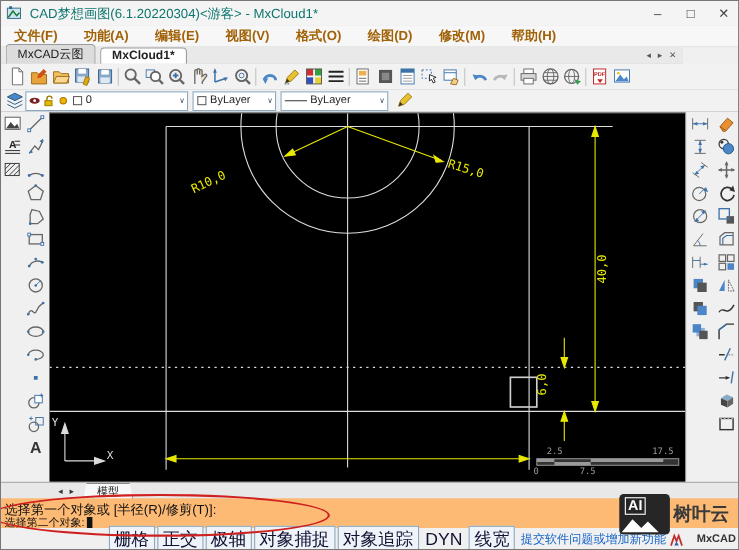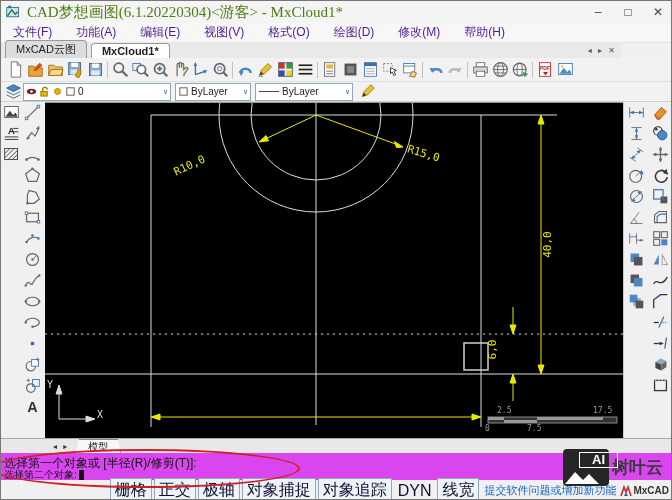--- a/index.html
+++ b/index.html
@@ -2,26 +2,26 @@
 <html><head>
 <meta charset="utf-8">
 <style>
   html,body{margin:0;padding:0;}
   body{width:672px;height:500px;position:relative;overflow:hidden;
        font-family:"Liberation Sans",sans-serif;background:#f0f0f0;
        border:1px solid #777;box-sizing:border-box;}
   .abs{position:absolute;}
   
   .titlebar{left:0;top:0;width:672px;height:22px;background:#f4f4f4;border-bottom:1px solid #dcdcdc;display:flex;align-items:center;}
-  .title-text{font-size:15px;color:#4d7c0f;margin-left:4px;font-family:Liberation Serif, serif;}
+  .title-text{font-size:12px;color:#0f766e;margin-left:4px;}
   .wctl{margin-left:auto;display:flex;}
   .wbtn{width:30px;height:20px;display:flex;align-items:center;justify-content:center;font-size:12px;color:#444;}
   
   .menubar{left:0;top:22px;width:672px;height:19px;background:#f7f7f7;display:flex;align-items:center;border-bottom:1px solid #e2e2e2;}
-  .menu-item{font-size:12px;color:#4c1d95;padding:0 12px;}
+  .menu-item{font-size:12px;color:#a16207;padding:0 12px;font-weight:bold;}
   
   .doctabs{left:0;top:41px;width:620px;height:16px;background:#e9e9e9;display:flex;align-items:flex-end;border-bottom:1px solid #b8b8b8;}
   .dtab{font-size:11px;padding:1px 10px;border:1px solid #9a9a9a;border-bottom:none;border-radius:4px 4px 0 0;margin-left:4px;background:#dcdcdc;color:#222;}
   .dtab.active{background:#fff;font-weight:bold;}
   .dtab-ctl{margin-left:auto;margin-right:4px;font-size:8px;color:#555;align-self:center;letter-spacing:2px;}
   
   .toolbar1{left:0;top:57px;width:672px;height:24px;background:#f2f2f2;display:flex;align-items:center;padding-left:4px;box-sizing:border-box;border-bottom:1px solid #e0e0e0;}
   .toolbar2{left:0;top:81px;width:672px;height:20px;background:#f2f2f2;display:flex;align-items:center;padding-left:2px;box-sizing:border-box;border-bottom:1px solid #cfcfcf;}
   .tbtn{width:20px;height:20px;display:flex;align-items:center;justify-content:center;flex:0 0 auto;}
   .tbtn svg{width:17px;height:17px;}
@@ -37,37 +37,37 @@
   
   .canvas{left:44px;top:101px;width:578px;height:336px;background:#000;border-top:1px solid #9a9a9a;}
   .dimtext{position:absolute;color:#e8e800;font-size:11px;font-family:"DejaVu Sans Mono",monospace;white-space:nowrap;}
   .graytext{position:absolute;color:#9a9a9a;font-size:8px;font-family:"DejaVu Sans Mono",monospace;}
   .ucstext{position:absolute;color:#ddd;font-size:10px;font-family:"DejaVu Sans Mono",monospace;}
   
   .modelrow{left:0;top:437px;width:672px;height:15px;background:#e8e8e8;display:flex;align-items:center;border-top:1px solid #aaa;border-bottom:1px solid #aaa;}
   .mt-arrows{font-size:8px;color:#333;margin-left:52px;letter-spacing:2px;}
   .model-tab{font-size:10px;color:#111;background:#f8f8f8;border:1px solid #888;padding:0 12px;margin-left:6px;clip-path:polygon(8% 0,92% 0,100% 100%,0 100%);}
   
-  .cmd{left:0;top:452px;width:672px;height:27px;background:#d946ef;border-bottom:1px solid #bbb;}
+  .cmd{left:0;top:452px;width:672px;height:27px;background:#fdba74;border-bottom:1px solid #bbb;}
   .cmdline1{position:absolute;left:3px;top:2px;font-size:12px;color:#111;white-space:nowrap;}
   .cmdline2{position:absolute;left:3px;top:15px;font-size:10px;color:#111;white-space:nowrap;}
   .cursor{display:inline-block;width:5px;height:10px;background:#111;vertical-align:middle;margin-left:2px;}
   .redoval{left:-10px;top:448px;width:305px;height:35px;border:2px solid #cf2020;border-radius:50%;pointer-events:none;z-index:60;}
   
   .statusbar{left:0;top:479px;width:672px;height:21px;background:#f0f0f0;display:flex;align-items:center;font-size:11px;color:#222;}
   .coords{margin-left:5px;font-family:"Liberation Sans",sans-serif;letter-spacing:0.2px;}
   .toggles{margin-left:auto;display:flex;align-items:center;height:100%;}
   .tgl{padding:1px 4px;margin:0 1px;border:1px solid #8fa8bc;background:#eef4f9;font-size:16px;color:#113;}
   .tgl.off{border:none;background:transparent;}
   .statuslink{color:#1464c8;margin:0 4px;font-size:11px;white-space:nowrap;font-family:Liberation Mono, monospace;}
   .brand{display:flex;align-items:center;margin-right:4px;font-size:10px;color:#333;font-weight:bold;}
   
   .watermark{left:562px;top:448px;z-index:70;display:flex;align-items:center;}
   .wm-box{width:46px;height:37px;background:#262626;border-radius:4px;position:relative;}
-  .wm-ai{position:absolute;left:16px;top:3px;color:#fff;font-size:13px;font-weight:bold;border:1px solid #fff;padding:0 12px;line-height:14px;}
+  .wm-ai{position:absolute;left:5px;top:3px;color:#fff;font-size:13px;font-weight:bold;border:1px solid #fff;padding:0 2px;line-height:14px;}
   .wm-text{font-size:17px;font-weight:bold;color:#3a3a3a;margin-left:3px;text-align:right;}
 </style>
 </head>
 <body>
 
 <div class="abs titlebar">
   <span class="tbtn" style="margin-left:2px">
       <svg viewBox="0 0 20 20">
         <rect x="2" y="4" width="14" height="11" fill="#cfe4ef" stroke="#2a6a8a"></rect>
         <path d="M3 14l5-7 4 5 3-3" stroke="#1a7a3a" fill="none" stroke-width="1.6"></path>
@@ -734,21 +734,21 @@
       <span class="tgl">对象追踪</span>
       <span class="tgl off">DYN</span>
       <span class="tgl">线宽</span>
     </span>
   <a class="statuslink">提交软件问题或增加新功能</a>
   <span class="brand">
     <svg width="12" height="12" viewBox="0 0 12 12">
         <path d="M1 11L4 2l2 5 2-5 3 9" fill="none" stroke="#c03030" stroke-width="1.6"></path>
         <path d="M4 11l2-4 2 4" fill="#3060b0"></path>
       </svg>
-    <span style="margin-left:1px">MxCAD</span>
+    <span style="margin-left:12px">MxCAD</span>
   </span>
 </div>
 
 <div class="abs watermark">
   <span class="wm-box">
     <span class="wm-ai">AI</span>
     <svg style="position:absolute;left:2px;bottom:2px" width="42" height="16" viewBox="0 0 42 16">
         <path d="M0 16L10 4l8 8 6-6 10 10z" fill="#fff"></path>
       </svg>
   </span>

